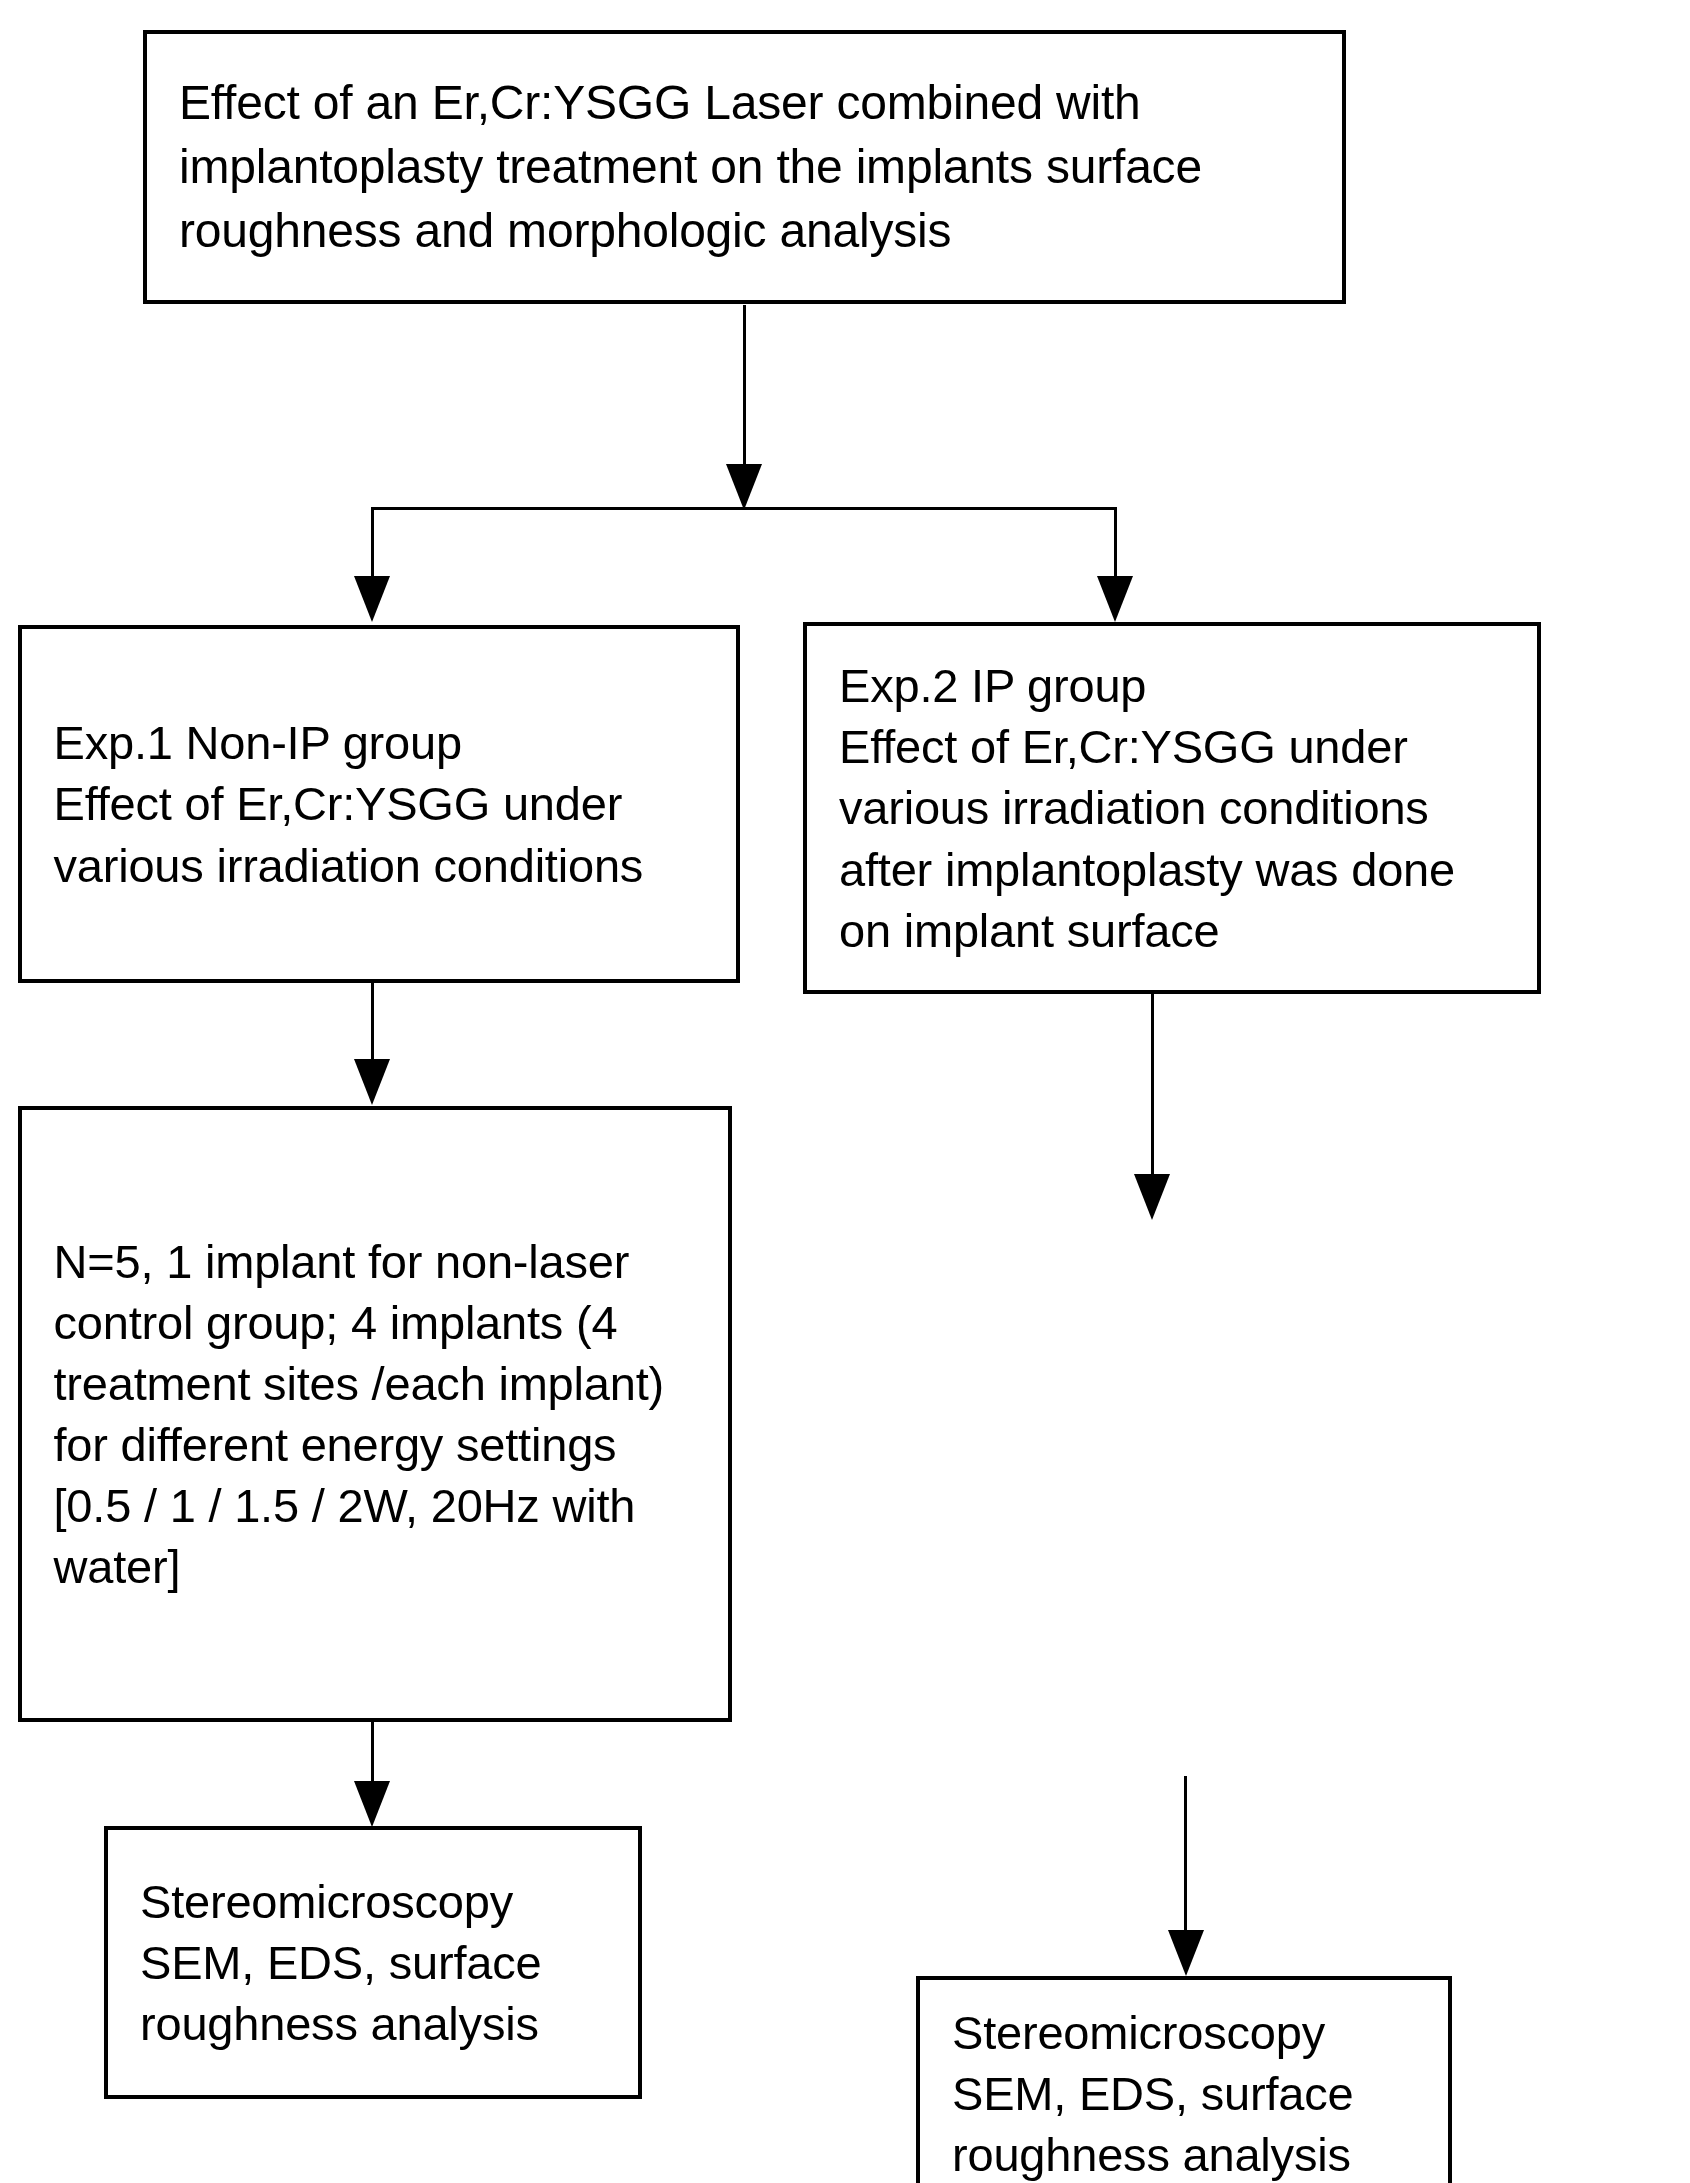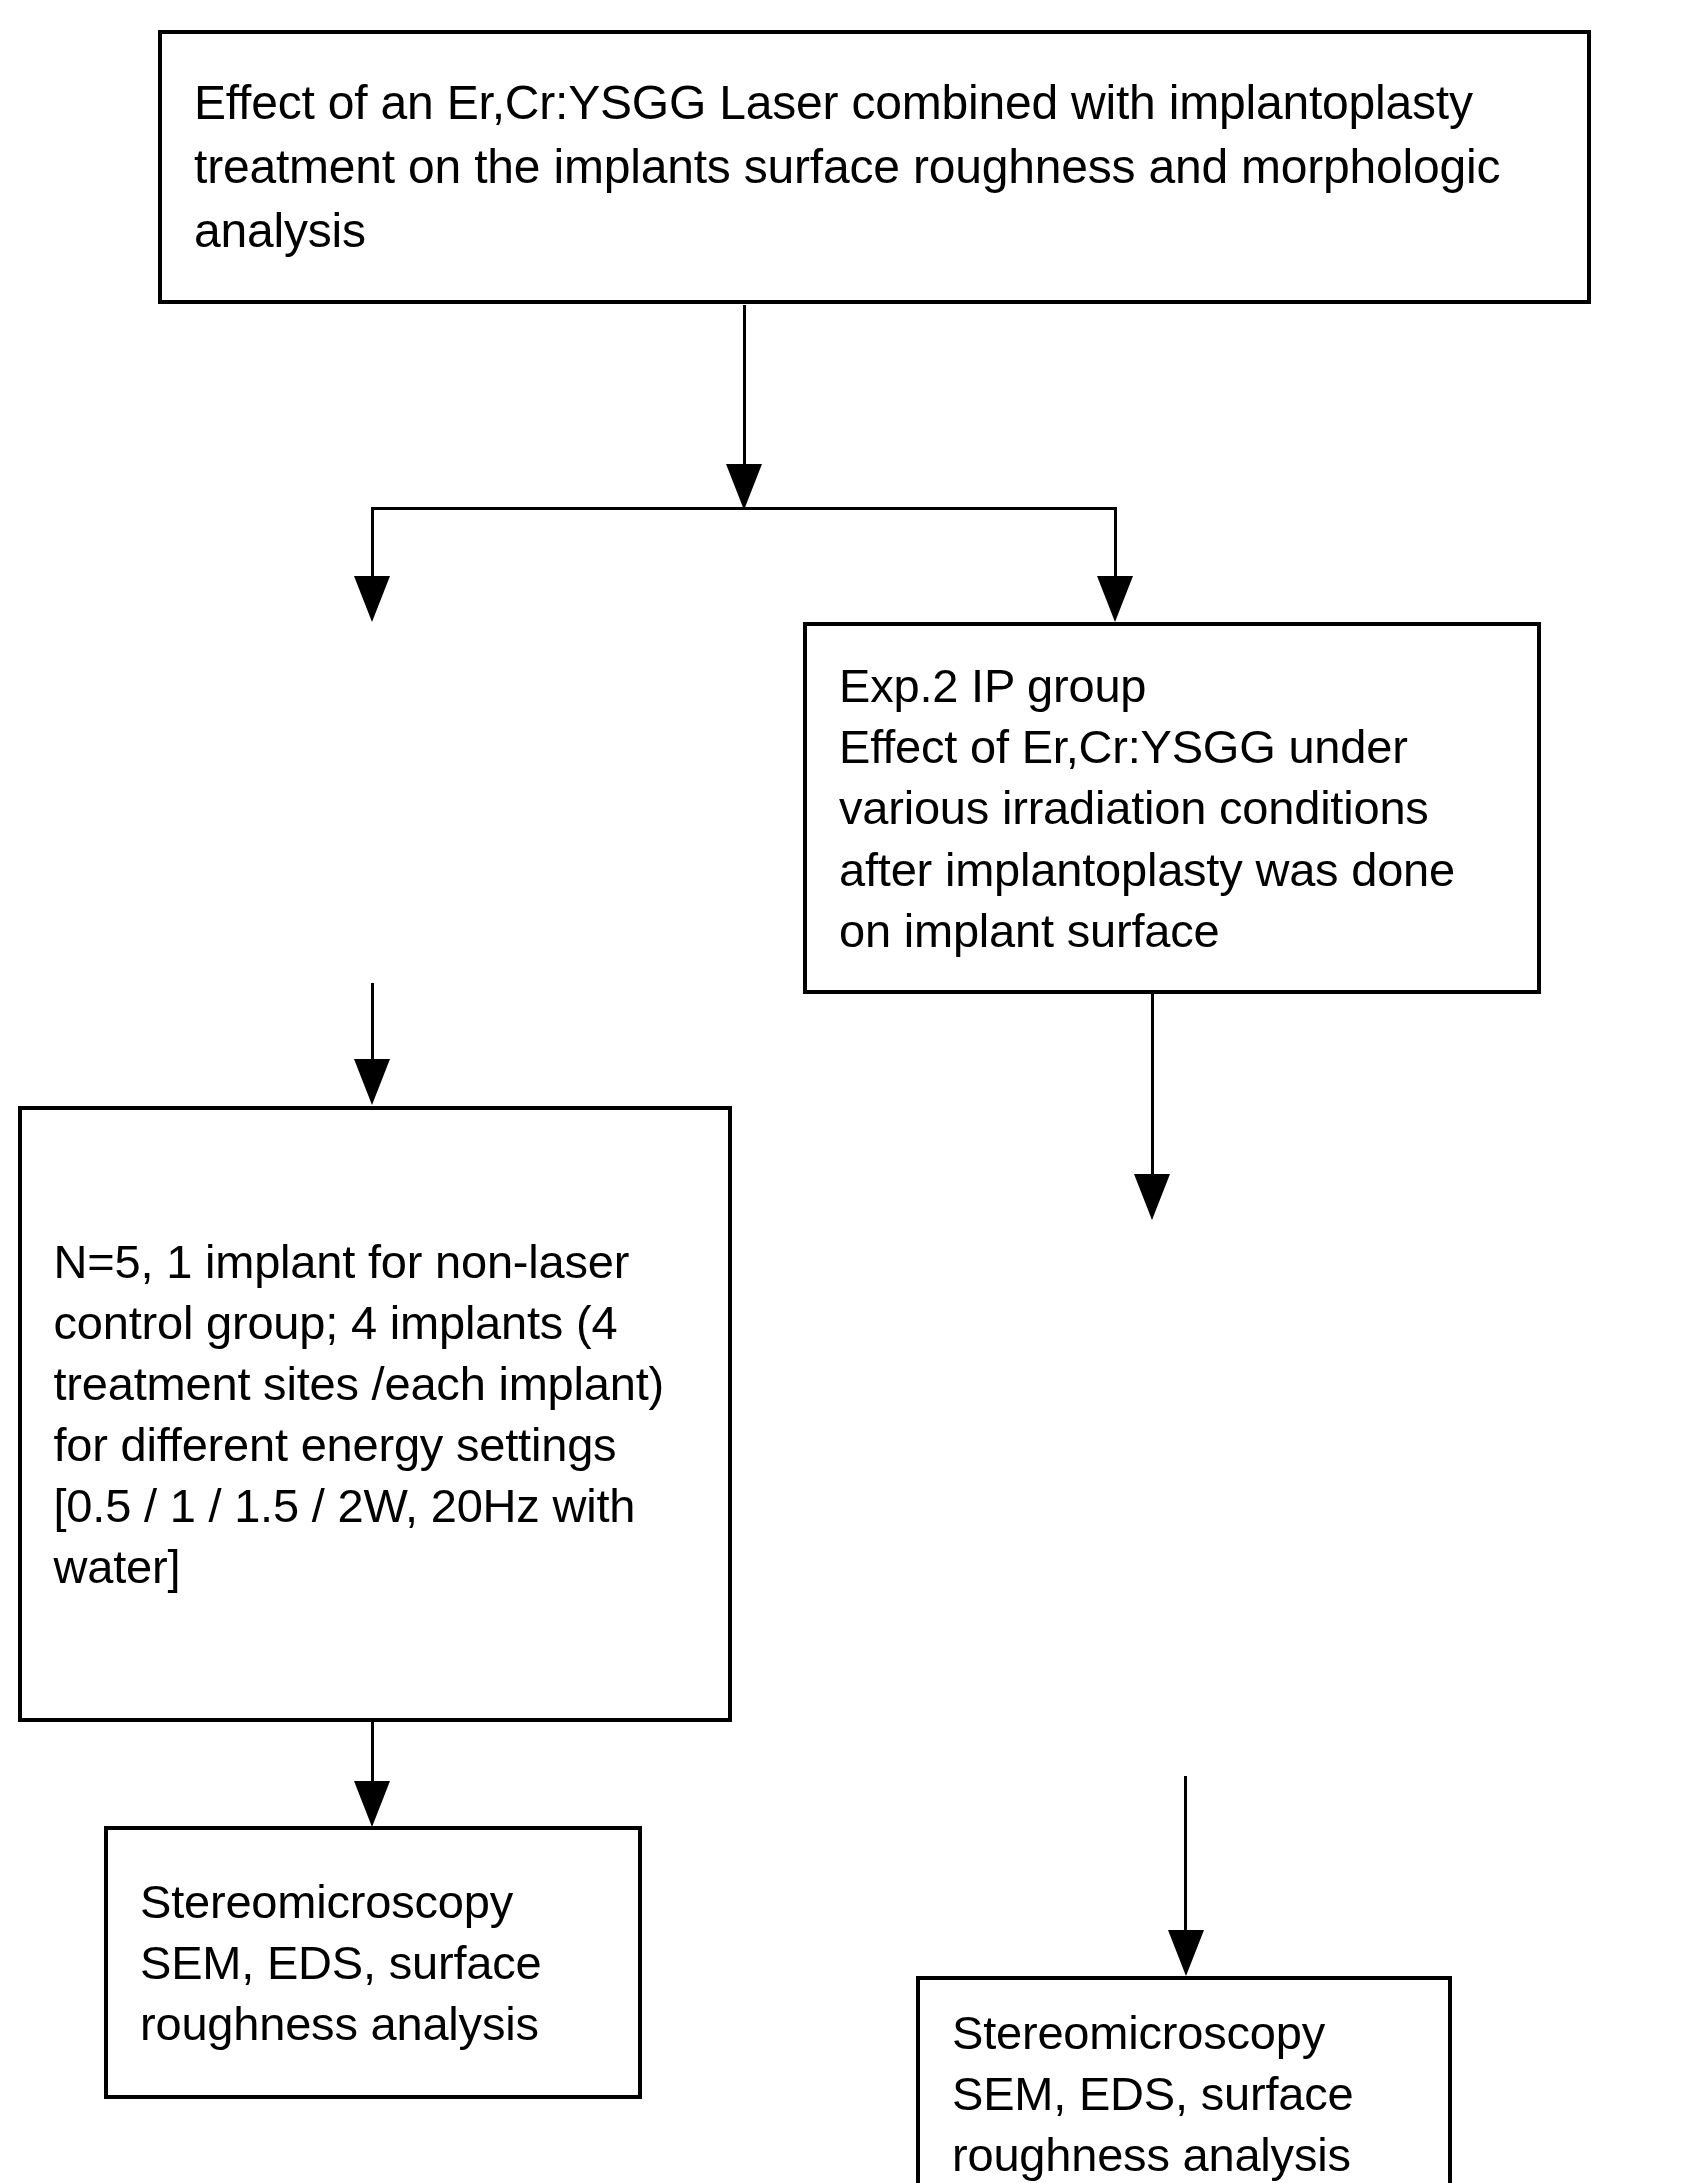--- a/index.html
+++ b/index.html
@@ -31,21 +31,21 @@
     font-family: "Liberation Sans", sans-serif;
     color: #000000;
     font-size: 47px;
     line-height: 1.30;
     white-space: pre-line;
     padding: 0 20.7px 0 32px;
     letter-spacing: -0.2px;
   }
 
   
-  #node-title      { left: 143px;  top: 30px;   width: 1433px; height: 274px; margin-left: 15px; }
+  #node-title      { left: 143px;  top: 30px;   width: 1203px; height: 274px; }
   #node-title .node-text { font-size: 48px; line-height: 1.33; }
 
   #node-exp1       { left: 17.5px;   top: 625px;  width: 722px;  height: 358px; }
   #node-exp2       { left: 803px; top: 622px;  width: 738px;  height: 372px; }
   #node-exp1-n     { left: 17.5px;   top: 1106px; width: 714px;  height: 616px; }
   #node-exp2-n     { left: 809px; top: 1219px; width: 860px; height: 557px; }
   #node-exp1-out   { left: 104px;  top: 1826px; width: 538px;  height: 273px; }
   #node-exp2-out   { left: 916px; top: 1976px; width: 536px;  height: 235px; }
 
   
@@ -101,20 +101,24 @@
 
   <div class="vline" id="c1-v"></div>
   <div class="arrowhead" id="c1-arrow"></div>
 
   <div class="hline" id="c2-h"></div>
   <div class="vline" id="c2-vl"></div>
   <div class="vline" id="c2-vr"></div>
   <div class="arrowhead" id="c2-arrowl"></div>
   <div class="arrowhead" id="c2-arrowr"></div>
 
+  <div class="node" id="node-exp1">
+    <div class="node-text">Exp.1 Non-IP group
+Effect of Er,Cr:YSGG under various irradiation conditions</div>
+  </div>
 
   <div class="vline" id="c3-v"></div>
   <div class="arrowhead" id="c3-arrow"></div>
 
   <div class="node" id="node-exp1-n">
     <div class="node-text">N=5, 1 implant for non-laser control group; 4 implants (4 treatment sites /each implant) for different energy settings [0.5 / 1 / 1.5 / 2W, 20Hz with water]</div>
   </div>
 
   <div class="vline" id="c5-v"></div>
   <div class="arrowhead" id="c5-arrow"></div>

